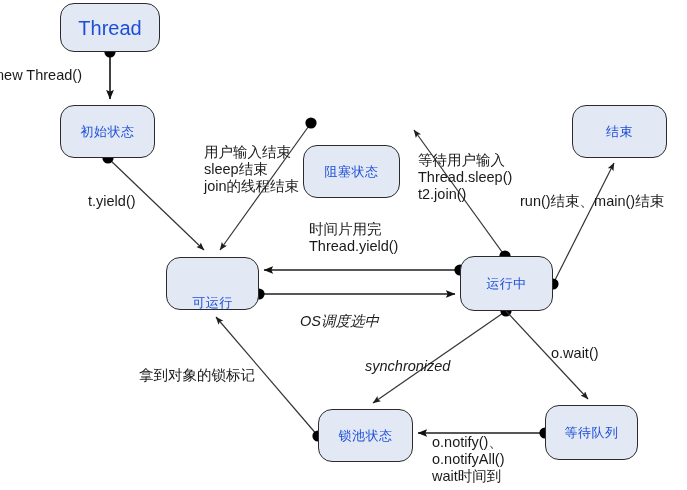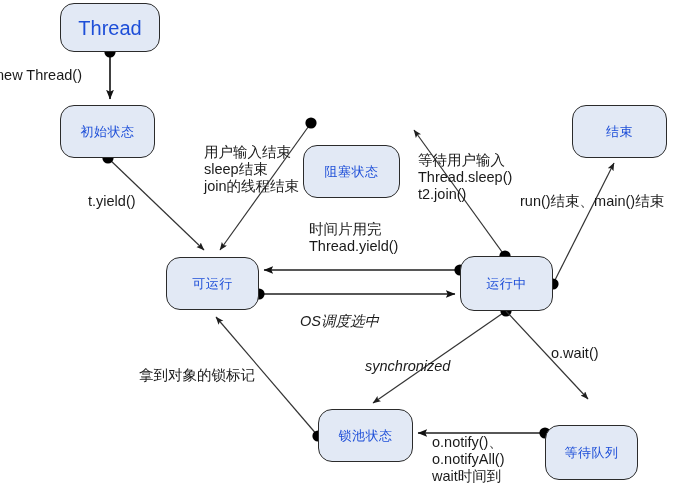--- a/index.html
+++ b/index.html
@@ -89,30 +89,30 @@
       </div>
       <div class="node" style="left: 60px; top: 105px; width: 95px; height: 53px; background: rgb(226, 233, 245); border-color: rgb(43, 43, 43);">
         <span class="lbl">初始状态</span>
       </div>
       <div class="node" style="left: 303px; top: 105px; width: 97px; height: 53px; background: rgb(226, 233, 245); border-color: rgb(43, 43, 43); margin-top: 40px;">
         <span class="lbl">阻塞状态</span>
       </div>
       <div class="node" style="left: 572px; top: 105px; width: 95px; height: 53px; background: rgb(226, 233, 245); border-color: rgb(43, 43, 43);">
         <span class="lbl">结束</span>
       </div>
-      <div class="node" style="left: 166px; top: 257px; width: 93px; height: 53px; background: rgb(226, 233, 245); border-color: rgb(43, 43, 43);">
+      <div class="node" style="left: 166px; top: 257px; width: 93px; height: 53px; background: rgb(226, 233, 245); border-color: rgb(43, 43, 43); align-items: flex-end;">
         <span class="lbl">可运行</span>
       </div>
       <div class="node" style="left: 460px; top: 256px; width: 93px; height: 55px; background: rgb(226, 233, 245); border-color: rgb(43, 43, 43);">
         <span class="lbl">运行中</span>
       </div>
       <div class="node" style="left: 318px; top: 409px; width: 95px; height: 53px; background: rgb(226, 233, 245); border-color: rgb(43, 43, 43);">
         <span class="lbl">锁池状态</span>
       </div>
-      <div class="node" style="left: 545px; top: 405px; width: 93px; height: 55px; background: rgb(226, 233, 245); border-color: rgb(43, 43, 43); margin-top: 20px;">
+      <div class="node" style="left: 545px; top: 405px; width: 93px; height: 55px; background: rgb(226, 233, 245); border-color: rgb(43, 43, 43);">
         <span class="lbl">等待队列</span>
       </div>
     </div>
   <div id="labels">
       <div class="edge-label" style="left: -4px; top: 67px;">new Thread()</div>
       <div class="edge-label" style="left: 88px; top: 193px;">t.yield()</div>
       <div class="edge-label" style="left: 190px; top: 144px; margin-left: 14px;">用户输入结束
 sleep结束
 join的线程结束</div>
       <div class="edge-label" style="left: 418px; top: 152px;">等待用户输入

